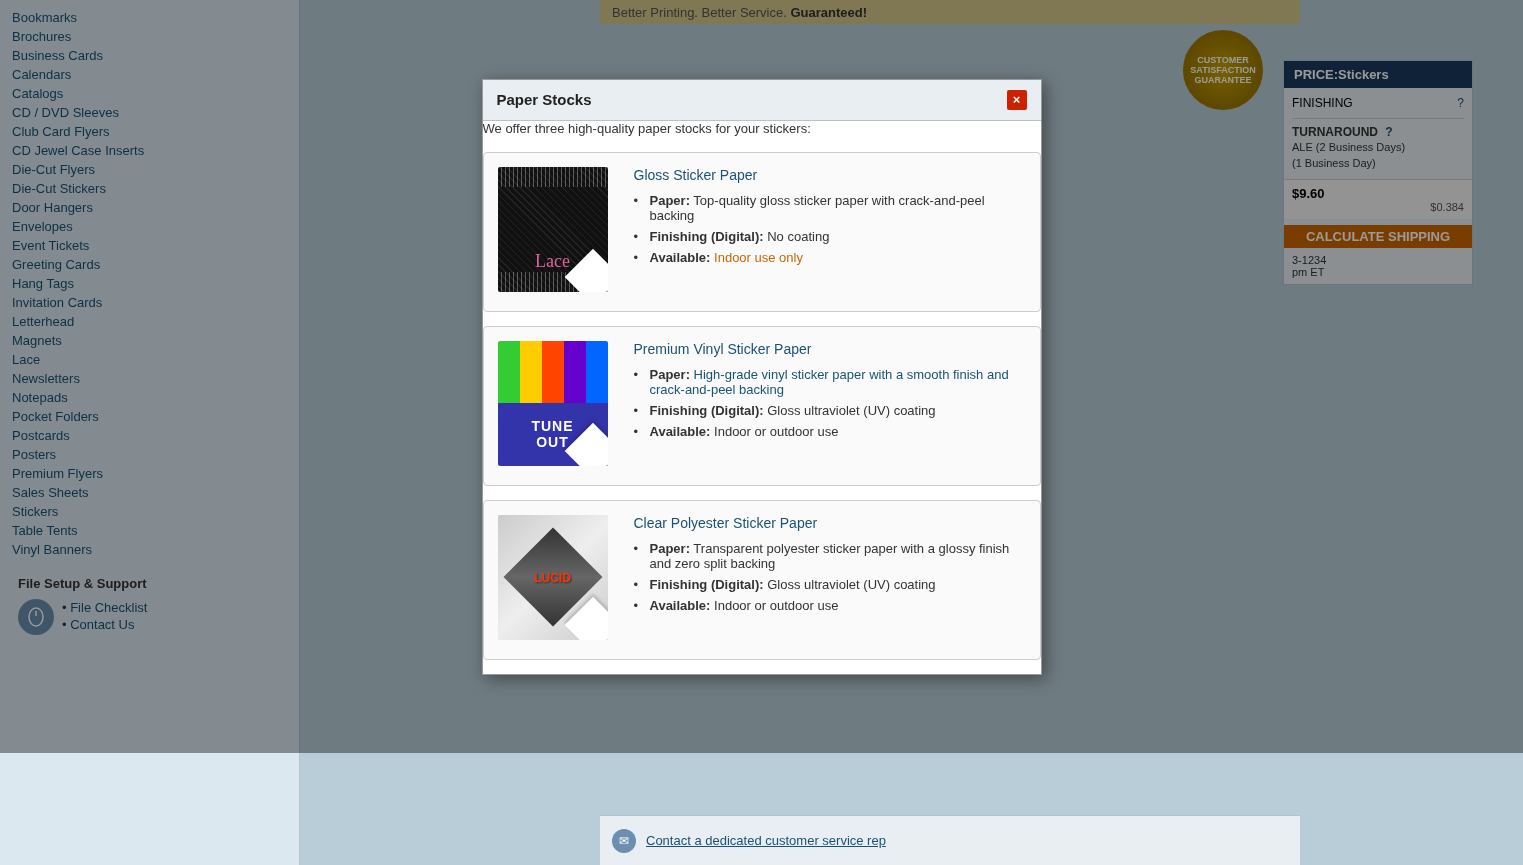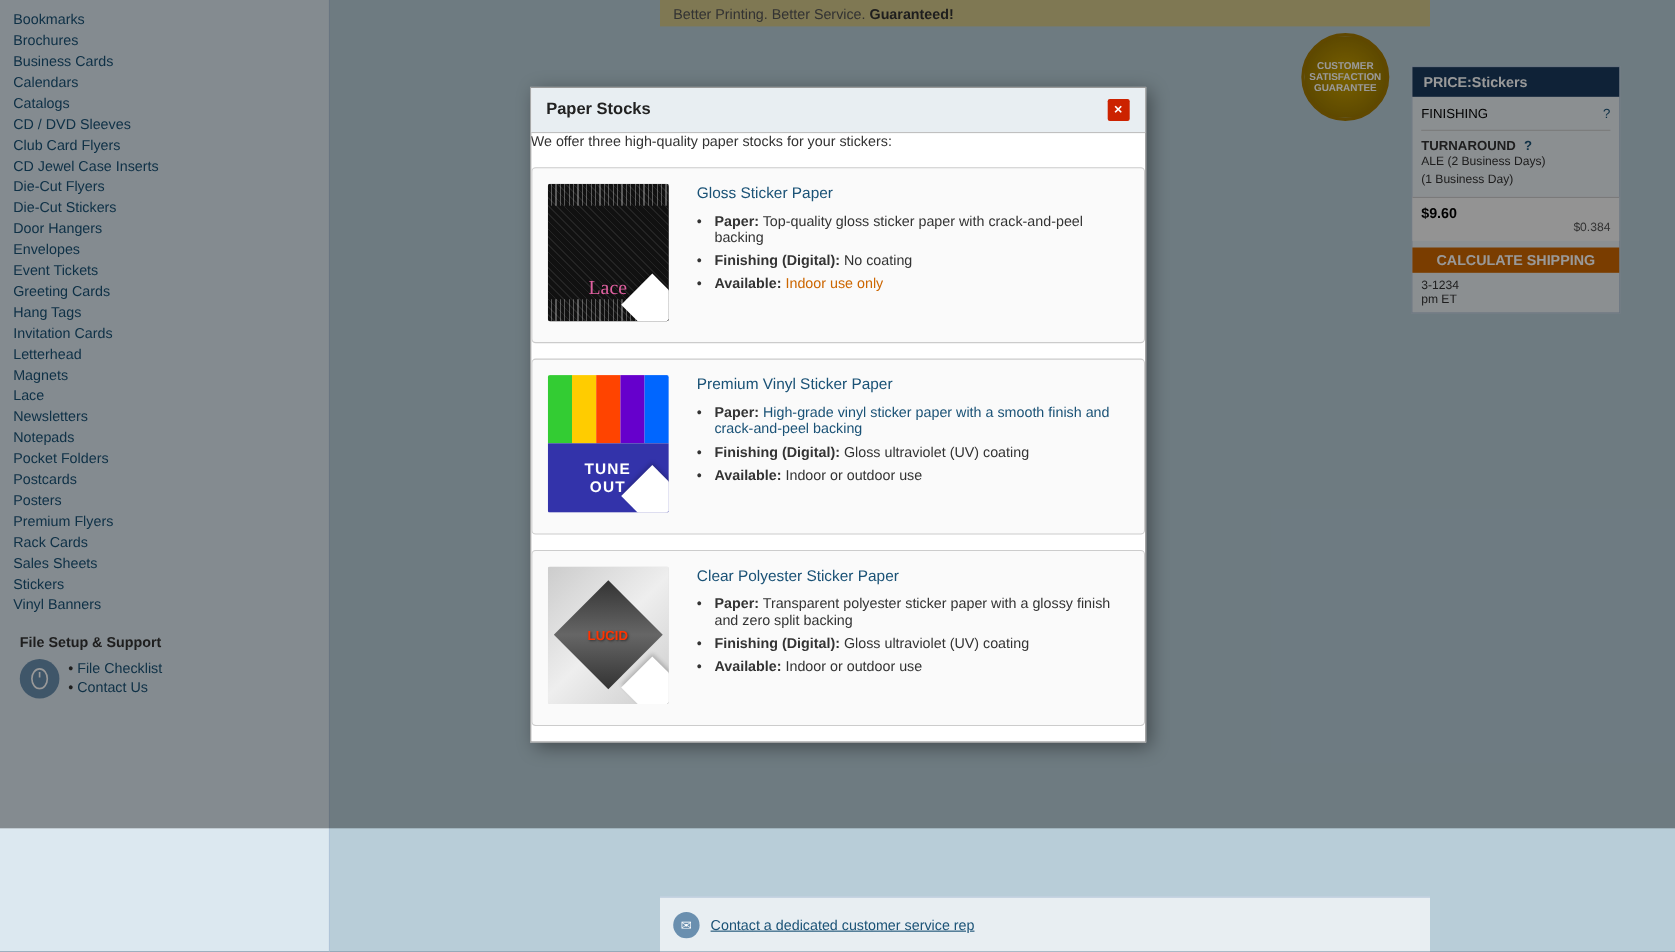--- a/index.html
+++ b/index.html
@@ -480,23 +480,23 @@
     <li><a href="#">Invitation Cards</a></li>
     <li><a href="#">Letterhead</a></li>
     <li><a href="#">Magnets</a></li>
     <li><a href="#">Lace</a></li>
     <li><a href="#">Newsletters</a></li>
     <li><a href="#">Notepads</a></li>
     <li><a href="#">Pocket Folders</a></li>
     <li><a href="#">Postcards</a></li>
     <li><a href="#">Posters</a></li>
     <li><a href="#">Premium Flyers</a></li>
-    <li><a href="#">Rack Cards</a></li>
     <li><a href="#">Sales Sheets</a></li>
     <li><a href="#">Stickers</a></li>
+    <li><a href="#">Table Tents</a></li>
     <li><a href="#">Vinyl Banners</a></li>
   </ul>
 
   <div class="file-setup">
     <h3>File Setup &amp; Support</h3>
     <div class="file-setup-content">
       <div class="mouse-icon">
         <svg width="20" height="20" viewBox="0 0 20 20" fill="white">
           <ellipse cx="10" cy="10" rx="7" ry="9" stroke="white" stroke-width="1.5" fill="none"></ellipse>
           <line x1="10" y1="4" x2="10" y2="9" stroke="white" stroke-width="1.5"></line>

